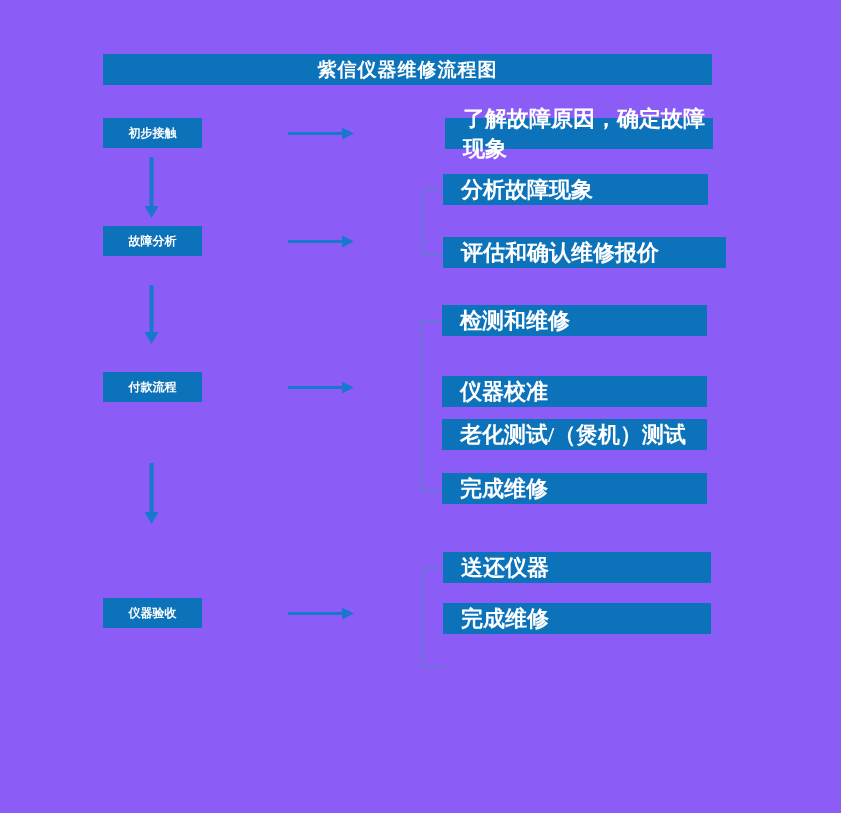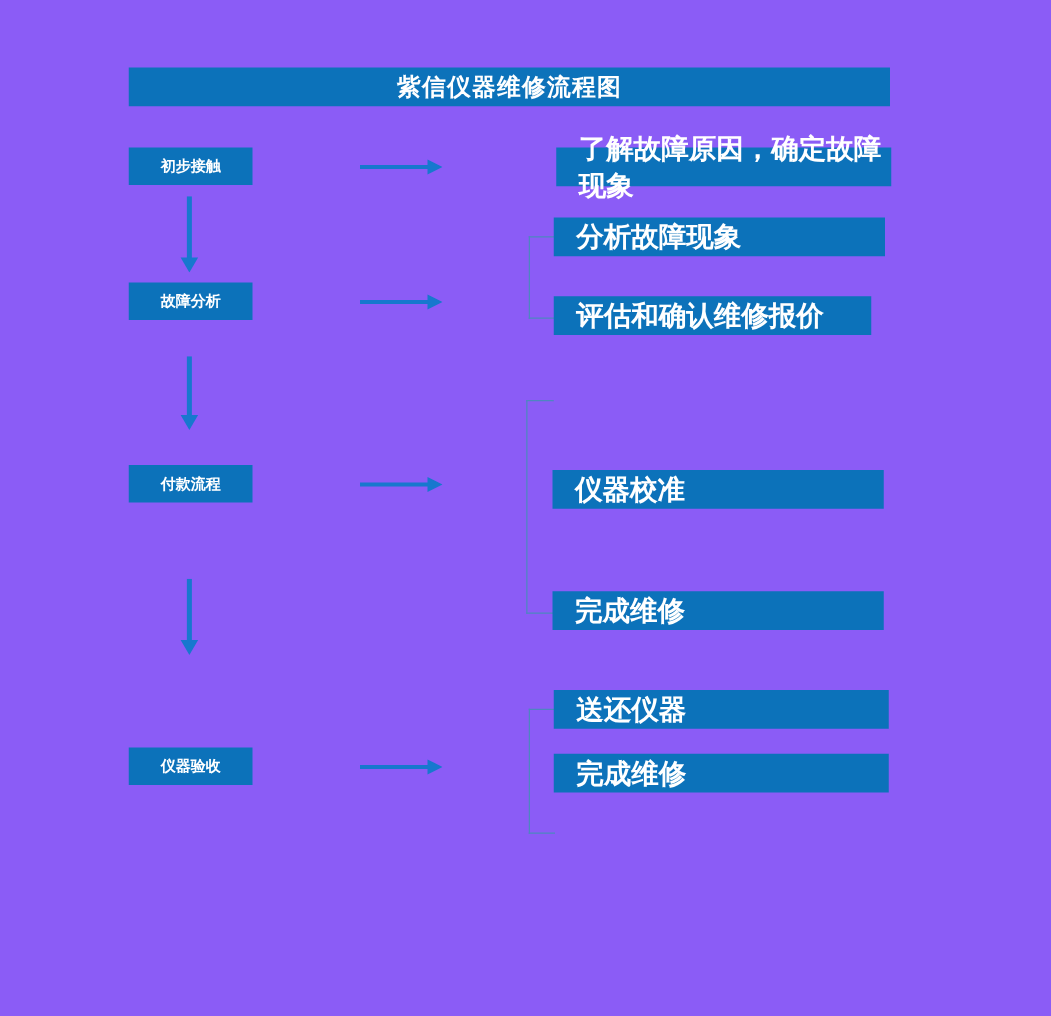--- a/index.html
+++ b/index.html
@@ -81,34 +81,36 @@
     <polygon points="0.5,49 14.5,49 7.5,61" fill="#1778ce"></polygon>
   </svg>
 
   <div class="lbox" style="top:226px">故障分析</div>
   <svg class="harrow" style="top:235px" viewBox="0 0 66 13">
     <line x1="0" y1="6.5" x2="55" y2="6.5" stroke="#1778ce" stroke-width="3.2"></line>
     <polygon points="54,0.5 66,6.5 54,12.5" fill="#1778ce"></polygon>
   </svg>
   <div class="bracket" style="left:423px;top:189px;width:20px;height:64px"></div>
   <div class="rbox" style="left:443px;top:174px;width:265px">分析故障现象</div>
-  <div class="rbox" style="left:443px;top:237px;width:254px">评估和确认维修报价</div>
+  <div class="rbox" style="left:443px;top:237px;width:283px">评估和确认维修报价</div>
 
   <svg class="varrow" style="top:285px;height:59px" viewBox="0 0 15 59">
     <line x1="7.5" y1="0" x2="7.5" y2="48" stroke="#1778ce" stroke-width="4"></line>
     <polygon points="0.5,47 14.5,47 7.5,59" fill="#1778ce"></polygon>
   </svg>
 
   <div class="lbox" style="top:372px">付款流程</div>
   <svg class="harrow" style="top:381px" viewBox="0 0 66 13">
     <line x1="0" y1="6.5" x2="55" y2="6.5" stroke="#1778ce" stroke-width="3.2"></line>
     <polygon points="54,0.5 66,6.5 54,12.5" fill="#1778ce"></polygon>
   </svg>
   <div class="bracket" style="left:421px;top:320px;width:21px;height:169px"></div>
+  <div class="rbox" style="left:442px;top:305px;width:265px">检测和维修</div>
   <div class="rbox" style="left:442px;top:376px;width:265px">仪器校准</div>
+  <div class="rbox" style="left:442px;top:419px;width:265px">老化测试/（煲机）测试</div>
   <div class="rbox" style="left:442px;top:473px;width:265px">完成维修</div>
 
   <svg class="varrow" style="top:463px;height:61px" viewBox="0 0 15 61">
     <line x1="7.5" y1="0" x2="7.5" y2="50" stroke="#1778ce" stroke-width="4"></line>
     <polygon points="0.5,49 14.5,49 7.5,61" fill="#1778ce"></polygon>
   </svg>
 
   <div class="lbox" style="top:598px">仪器验收</div>
   <svg class="harrow" style="top:607px" viewBox="0 0 66 13">
     <line x1="0" y1="6.5" x2="55" y2="6.5" stroke="#1778ce" stroke-width="3.2"></line>

